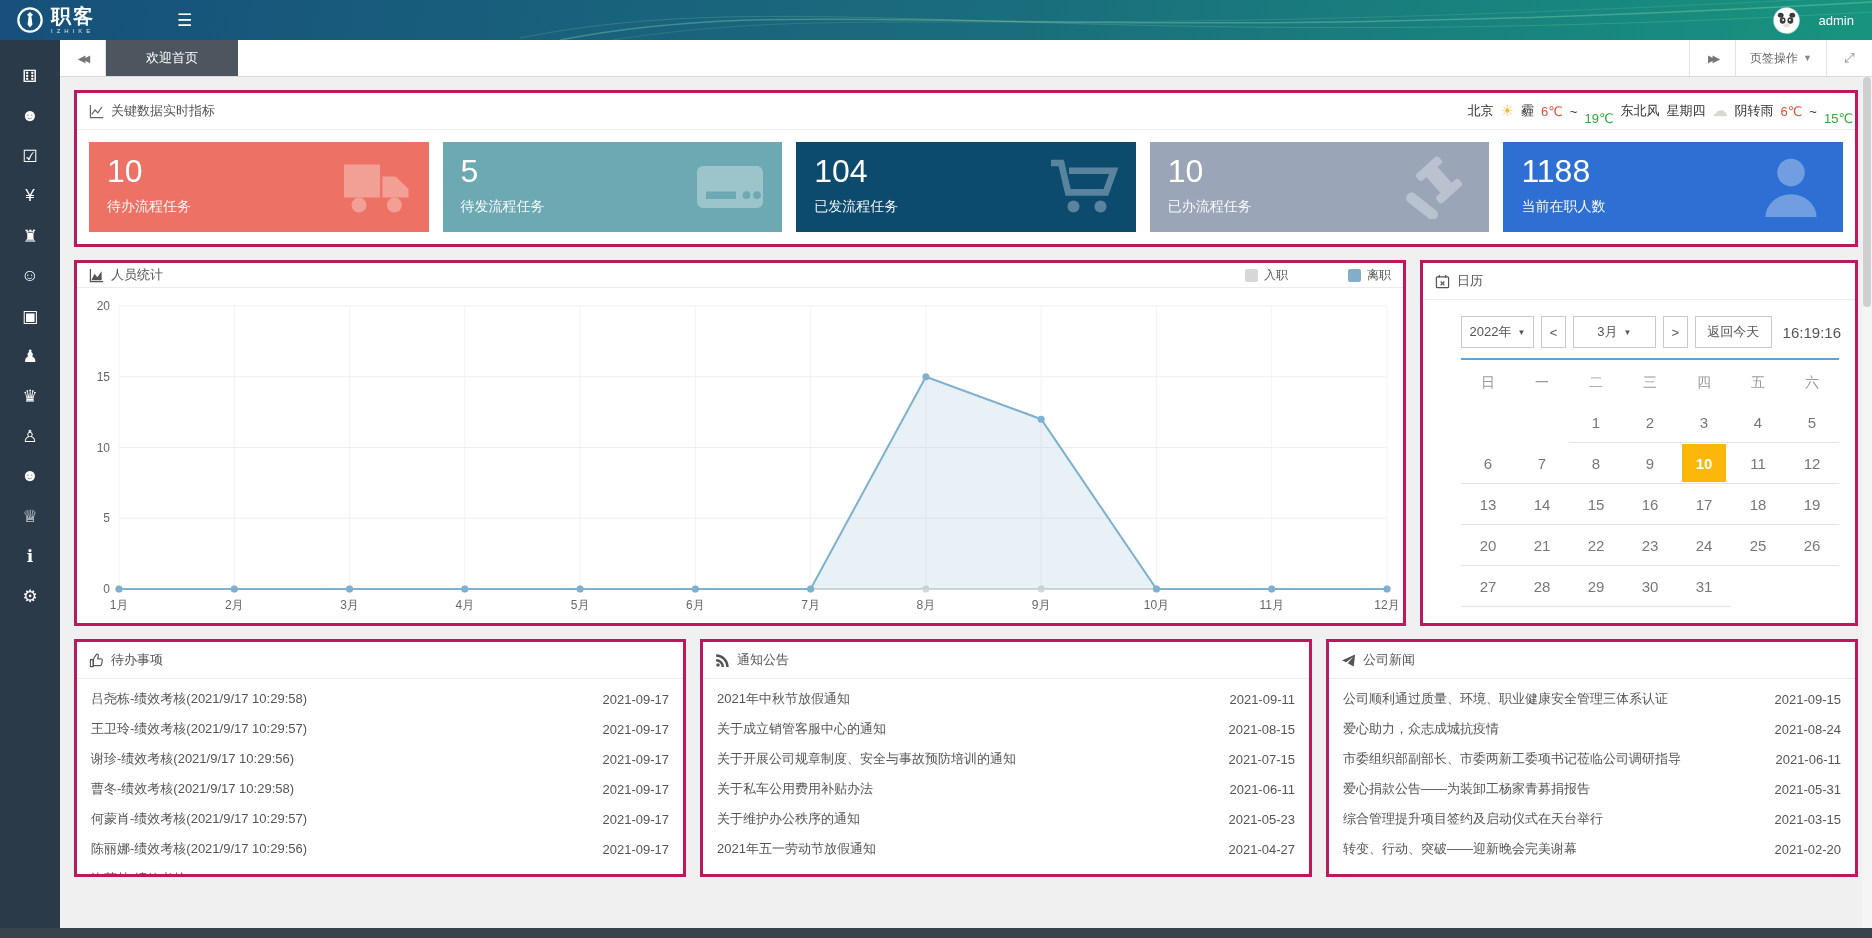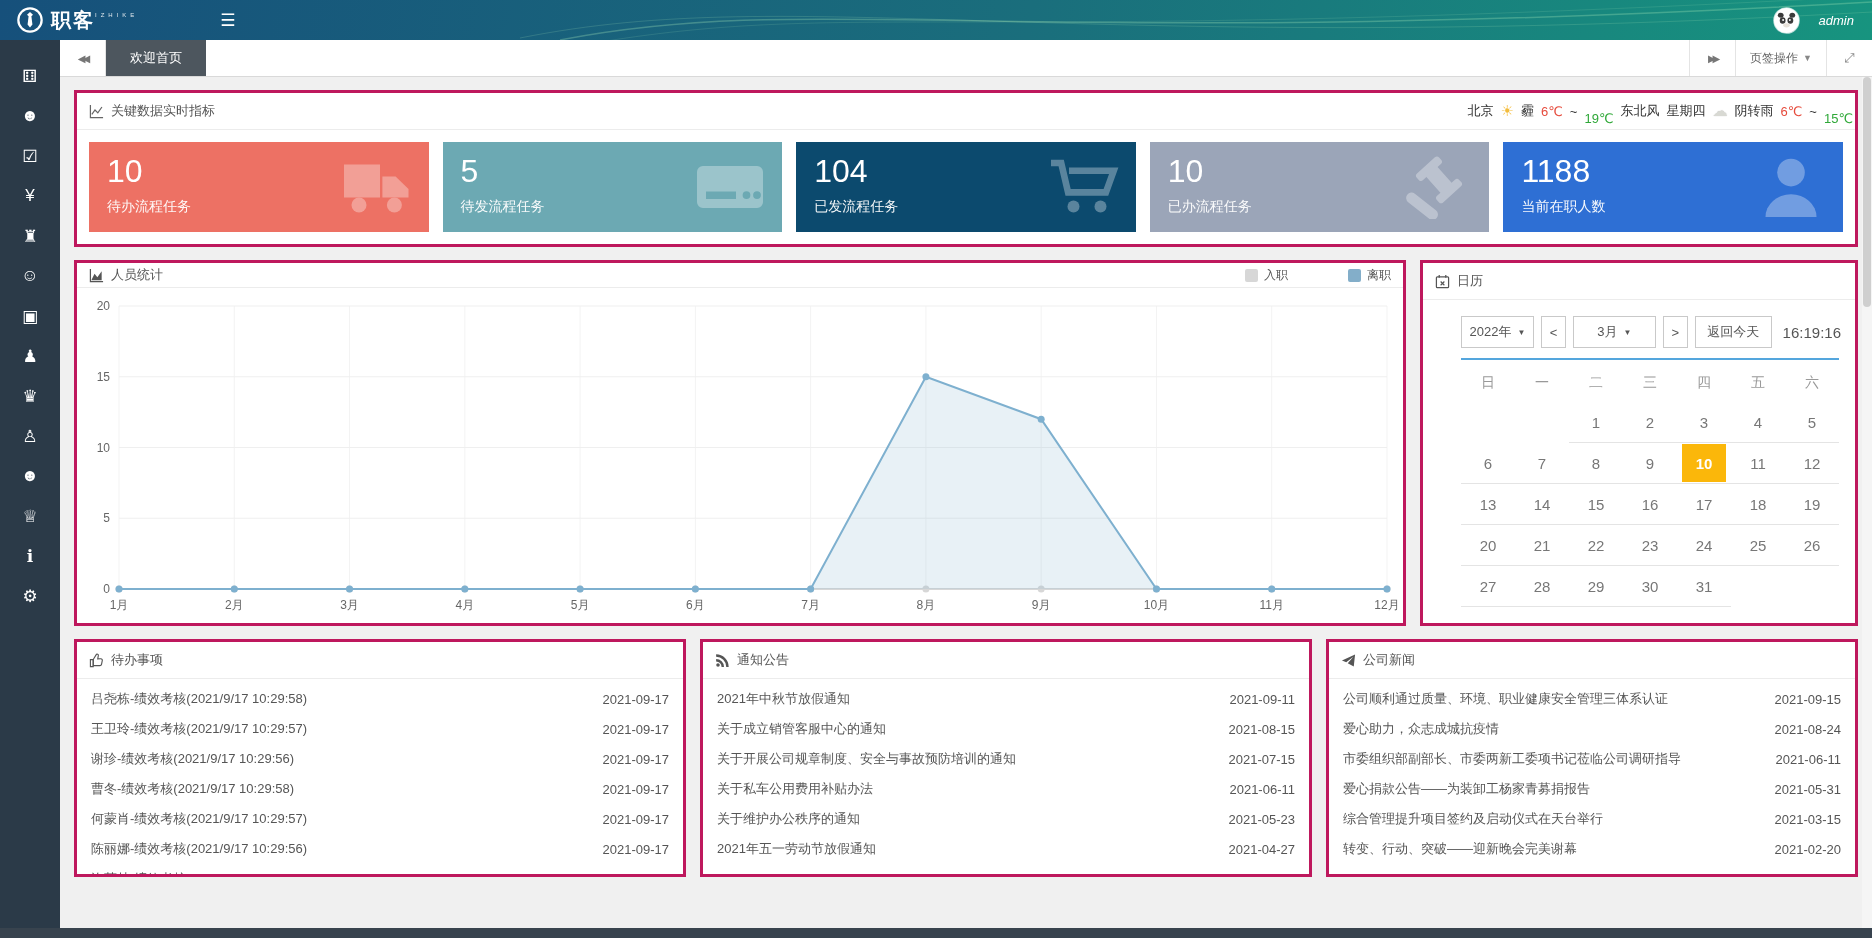--- a/index.html
+++ b/index.html
@@ -10,44 +10,44 @@
     background:#f0f0f0; color:#555;
   }
   
   .navbar {
     position:absolute; top:0; left:0; right:0; height:40px; z-index:30;
     background:linear-gradient(100deg,#16507b 0%,#1a6e7c 55%,#17947f 100%);
     display:flex; align-items:center; color:#fff;
   }
   .navbar .swoosh { position:absolute; inset:0; width:100%; height:40px; pointer-events:none; }
   .logo { display:flex; align-items:center; gap:7px; padding-left:16px; cursor:pointer; position:relative; }
-  .logo-text { display:flex; flex-direction:row; line-height:1; }
+  .logo-text { display:flex; flex-direction:column; line-height:1; }
   .logo-title { font-size:20px; font-weight:bold; letter-spacing:2px; }
   .logo-sub { font-size:6px; letter-spacing:4px; margin-top:2px; opacity:.85; }
   .hamburger { margin-left:82px; font-size:17px; cursor:pointer; position:relative; }
-  .nav-user { margin-left:auto; display:flex; align-items:center; gap:19px; padding-right:18px; cursor:pointer; position:relative;font-style:italic; }
+  .nav-user { margin-left:auto; display:flex; align-items:center; gap:19px; padding-right:18px; cursor:pointer; position:relative; }
   .nav-user .uname { font-size:13px; }
   
   .sidebar {
     position:absolute; top:40px; left:0; bottom:0; width:60px; z-index:20;
     background:#2b3a48; display:flex; flex-direction:column; align-items:center; padding-top:16px;
   }
   .side-item { width:60px; height:40px; display:flex; align-items:center; justify-content:center;
     color:#fff; font-size:17px; cursor:pointer; }
   
   .tabbar {
     position:absolute; top:40px; left:60px; right:0; height:37px; background:#fff;
     border-bottom:1px solid #d9d9d9; display:flex; align-items:stretch; z-index:10;
   }
   .tab-btn { min-width:46px; display:flex; align-items:center; justify-content:center;
     color:#666; font-size:12px; cursor:pointer; }
   .tab-btn.left { border-right:1px solid #e4e4e4; }
   .tab-right { margin-left:auto; display:flex; }
   .tab-right .tab-btn { border-left:1px solid #e4e4e4; padding:0 14px; }
-  .tab.active { background:#4d565e; color:#fff; padding:0 24px; display:flex; align-items:center;
+  .tab.active { background:#4d565e; color:#fff; padding:0 40px; display:flex; align-items:center;
     font-size:13px; cursor:pointer; }
   .dbl { letter-spacing:-3px; font-size:10px; color:#777; }
   .caret { font-size:9px; margin-left:5px; color:#888; }
   .expand-ic { font-size:13px; color:#888; }
   
   main { position:absolute; top:77px; left:60px; right:0; bottom:0; padding:13px 14px; }
   .panel { background:#fff; border:3px solid #be185d; }
   .panel-header { height:37px; display:flex; align-items:center; gap:7px; padding:0 12px;
     border-bottom:1px solid #ececec; font-size:13px; color:#555; overflow:hidden; }
   .ph-icon { width:15px; height:15px; flex:0 0 auto; }

